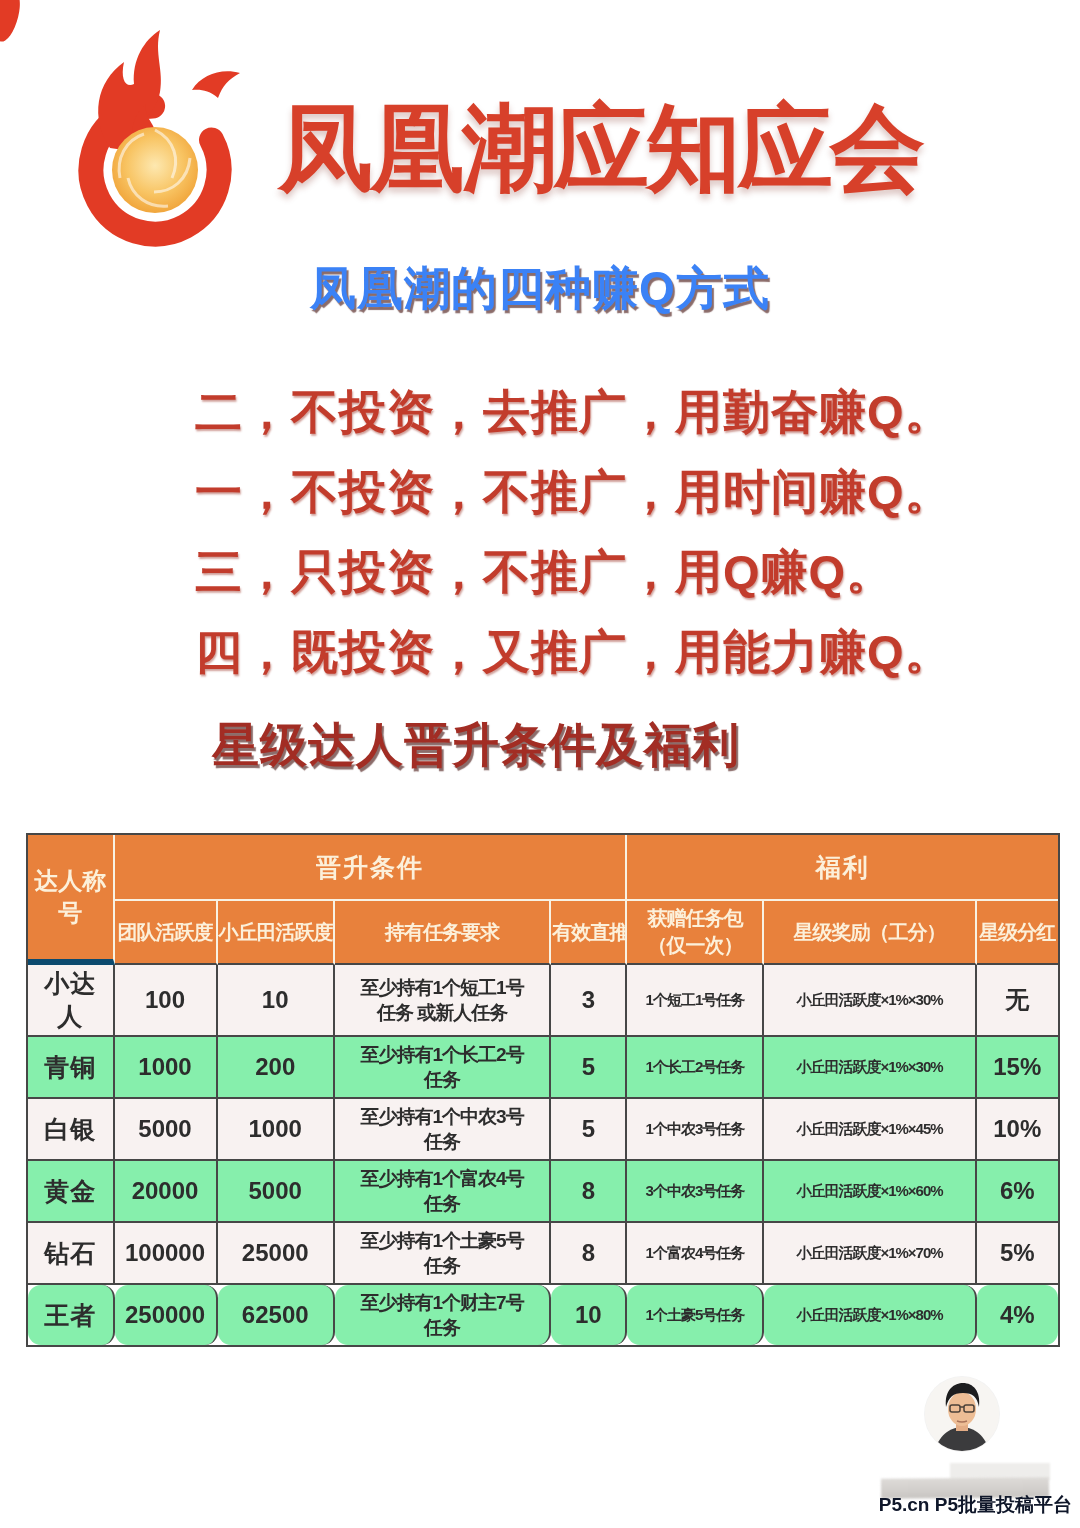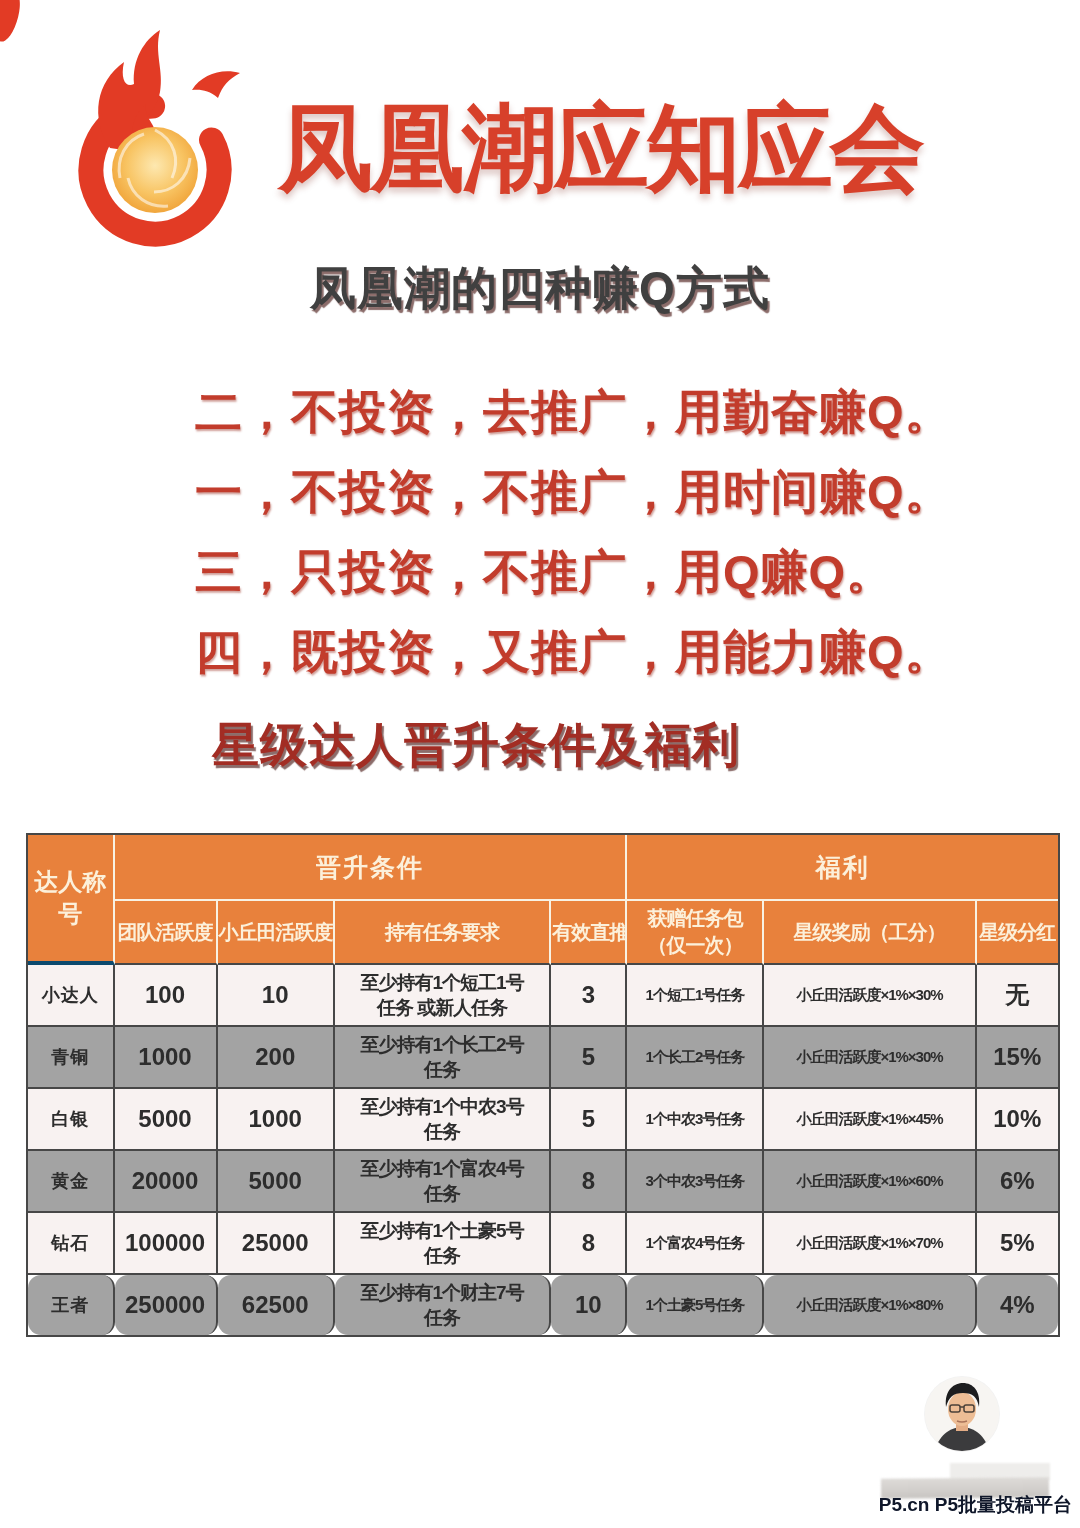--- a/index.html
+++ b/index.html
@@ -24,21 +24,21 @@
   .main-title {
     left:250px; top:86px; width:700px; text-align:center;
     font-size:95px; font-weight:700; color:#d7402a; letter-spacing:-3px;
     text-shadow:0 5px 6px rgba(120,30,20,0.25);
     white-space:nowrap;
   }
 
   
   .methods-heading {
     left:0; top:258px; width:1080px; text-align:center;
-    font-size:46px; font-weight:700; color:#404040; letter-spacing:1px;
+    font-size:46px; font-weight:700; color:#3b82f6; letter-spacing:1px;
     text-shadow:2px 3px 1px rgba(61,10,6,0.6);
   }
 
   
   .methods-list {
     left:195px; top:372px; width:760px;
     font-size:47px; font-weight:700; color:#c23c2c;
     line-height:80px; letter-spacing:1px;
     text-shadow:1px 2px 2px rgba(150,45,30,0.45);
   }
@@ -57,37 +57,37 @@
     border:2px solid #474747; table-layout:fixed;
   }
   table.promo th, table.promo td {
     text-align:center; vertical-align:middle; overflow:hidden;
   }
   th.head {
     background:#e8813c; color:#fcf0da; font-weight:700;
     border-right:2px solid #f8f2e4;
   }
   th.group { height:62px; font-size:25px; letter-spacing:2px; border-bottom:2px solid #f8f2e4; }
-  th.corner { font-size:24px; border-bottom:4px solid #0c4a6e; }
+  th.corner { font-size:24px; border-bottom:6px solid #0c4a6e; }
   th.sub {
     height:62px; font-size:20px; letter-spacing:-1px; padding:0 1px;
     border-bottom:2px solid #474747; white-space:nowrap;
   }
   th.last, td.last { border-right:none !important; }
   th.sub .l2 { display:block; }
   td {
     height:56px; font-size:24px; color:#2d2d2d; padding:2px 4px;
     border-right:2px solid #474747; border-bottom:2px solid #474747;font-weight:bold;
   }
   tr.lastrow td { border-bottom:none;border-radius:13px; }
-  td.rank { font-weight:700; font-size:18px; letter-spacing:1px;margin-left:9px; }
+  td.rank { font-weight:700; font-size:25px; letter-spacing:1px;margin-left:9px; }
   td.small { font-size:15px; letter-spacing:-1px; white-space:nowrap; padding:2px 2px; }
   td.task { font-size:19px; letter-spacing:-1px; padding:2px 17px; line-height:25px; }
   tr.row-light td { background:#f8f2f1; }
-  tr.row-peach td { background:#a3a3a3; }
+  tr.row-peach td { background:#86efac; }
 
   
   .avatar {
     left:925px; top:1377px; width:74px; height:74px;
     border-radius:50%; overflow:hidden; background:#f7f5f2;
     box-shadow:0 0 0 1px rgba(0,0,0,0.05);
   }
   .blur-bar-1 {
     left:950px; top:1463px; width:100px; height:17px;
     background:#eeedeb; filter:blur(1px);

